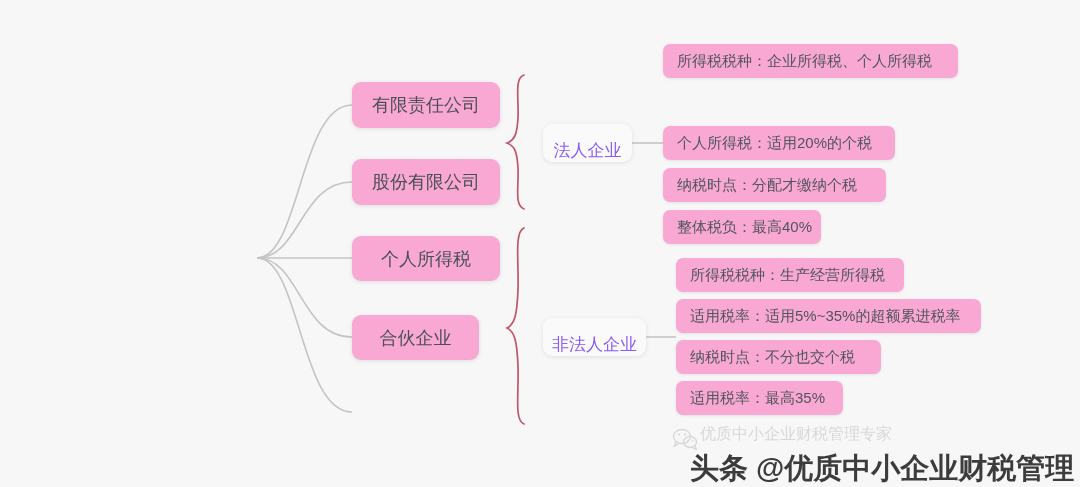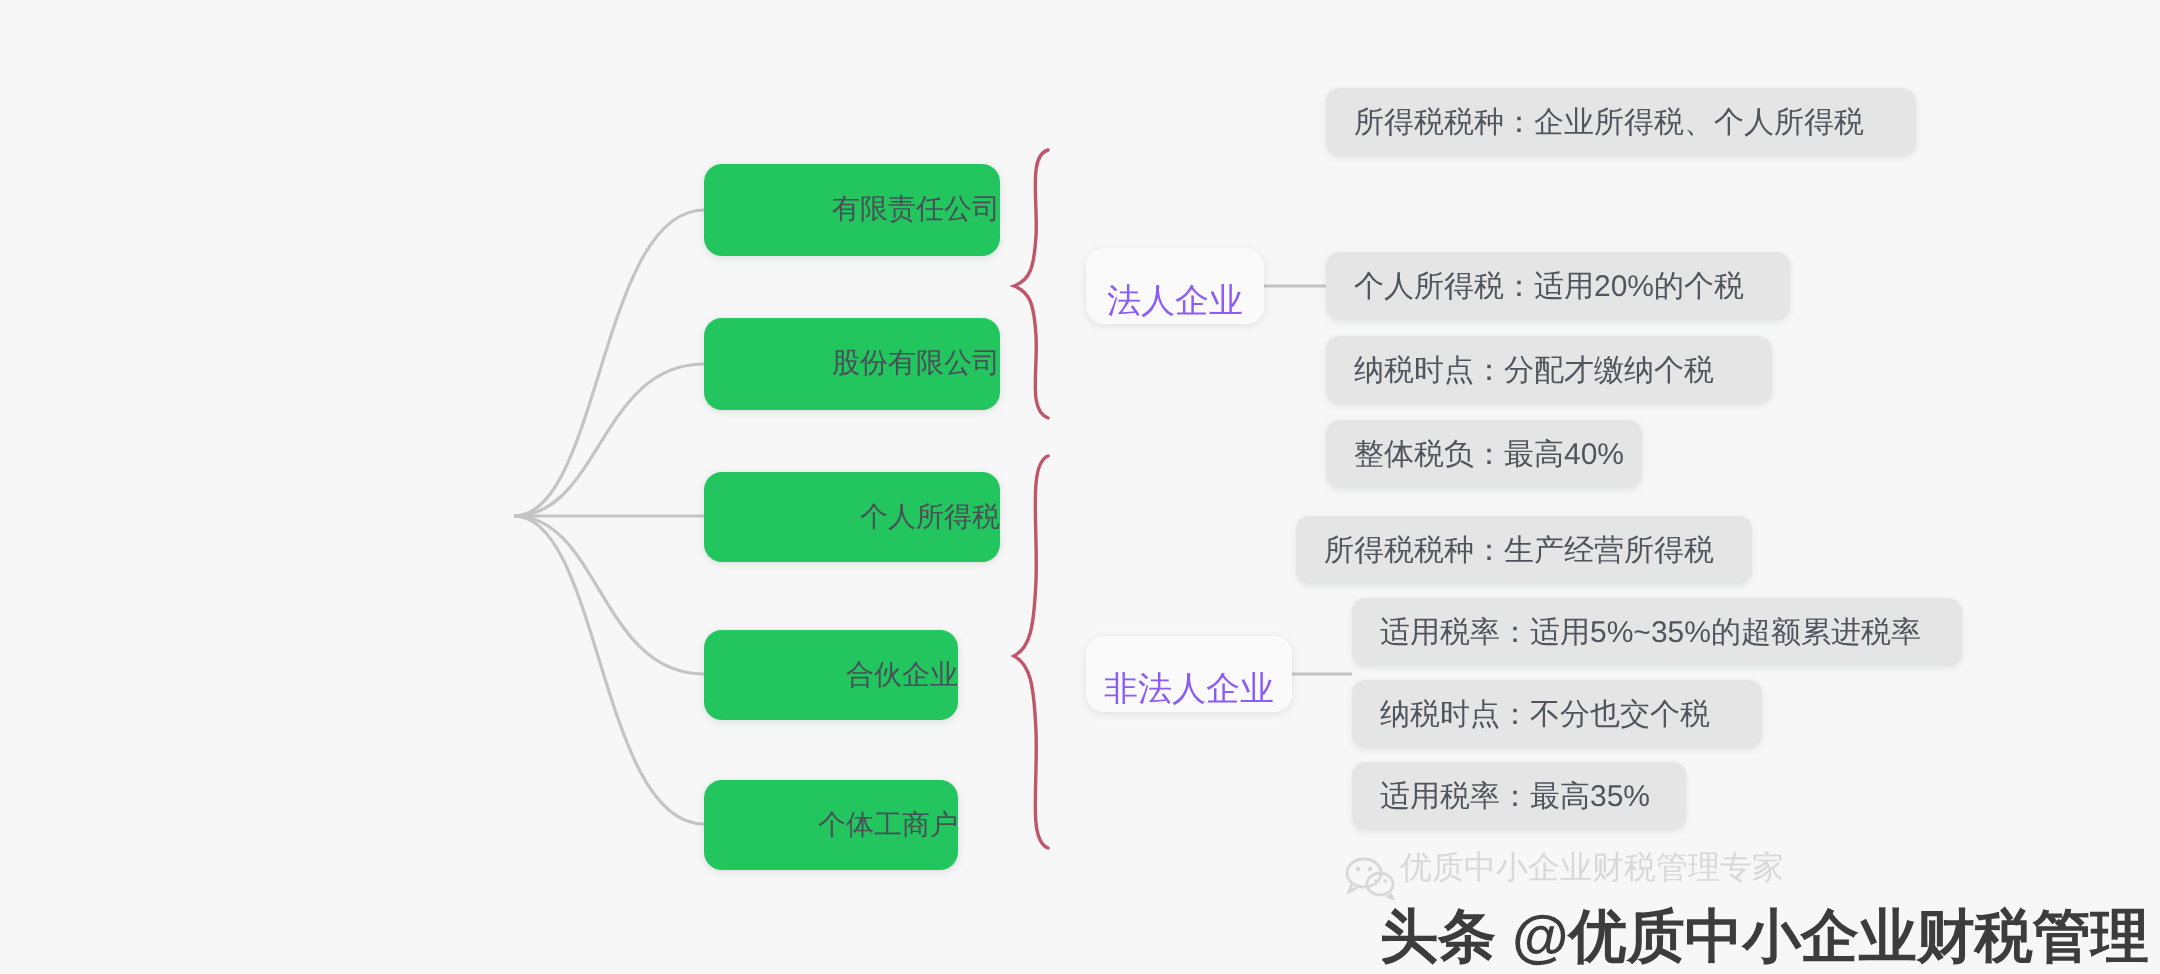--- a/index.html
+++ b/index.html
@@ -42,26 +42,26 @@
     align-items: center;
     justify-content: center;
     box-shadow: 0 1px 3px rgba(0,0,0,0.10);
     z-index: 4;
   }
 
   
   .branch-node {
     position: absolute;
     border-radius: 9px;
-    background: #22c55e;
+    background: #f9a8d4;
     color: #4a4f57;
-    font-size: 14px;
+    font-size: 18px;
     display: flex;
     align-items: center;
-    justify-content: flex-end;
+    justify-content: center;
     box-shadow: 0 1px 4px rgba(120,125,135,0.20);
     z-index: 4;
   }
 
   
   .cat-node {
     position: absolute;
     border-radius: 9px;
     background: #fafafa;
     color: #8b5cf6;
@@ -70,21 +70,21 @@
     align-items: flex-end;
     justify-content: center;
     box-shadow: 0 1px 4px rgba(120,125,135,0.18);
     z-index: 4;
   }
 
   
   .detail-card {
     position: absolute;
     border-radius: 7px;
-    background: #e5e5e5;
+    background: #f9a8d4;
     color: #50555d;
     font-size: 15px;
     display: flex;
     align-items: center;
     padding: 0 14px;
     box-sizing: border-box;
     box-shadow: 0 1px 3px rgba(125,130,140,0.17);
     white-space: nowrap;
     z-index: 3;
   }
@@ -153,23 +153,20 @@
   </div>
   <div class="branch-node" style="left:352px;top:159px;width:148px;height:46px;">
     <span>股份有限公司</span>
   </div>
   <div class="branch-node" style="left:352px;top:236px;width:148px;height:45px;">
     <span>个人所得税</span>
   </div>
   <div class="branch-node" style="left:352px;top:315px;width:127px;height:45px;">
     <span>合伙企业</span>
   </div>
-  <div class="branch-node" style="left:352px;top:390px;width:127px;height:45px;">
-    <span>个体工商户</span>
-  </div>
 
   <div class="cat-node" style="left:543px;top:124px;width:89px;height:38px;">
     <span>法人企业</span>
   </div>
   <div class="cat-node" style="left:543px;top:318px;width:103px;height:38px;">
     <span>非法人企业</span>
   </div>
 
   <div class="detail-card" style="left:663px;top:44px;width:295px;height:34px;">
     <span>所得税税种：企业所得税、个人所得税</span>
@@ -177,21 +174,21 @@
   <div class="detail-card" style="left:663px;top:126px;width:232px;height:34px;">
     <span>个人所得税：适用20%的个税</span>
   </div>
   <div class="detail-card" style="left:663px;top:168px;width:223px;height:34px;">
     <span>纳税时点：分配才缴纳个税</span>
   </div>
   <div class="detail-card" style="left:663px;top:210px;width:158px;height:34px;">
     <span>整体税负：最高40%</span>
   </div>
 
-  <div class="detail-card" style="left:648px;top:258px;width:228px;height:34px;text-align:center;">
+  <div class="detail-card" style="left:676px;top:258px;width:228px;height:34px;text-align:center;">
     <span>所得税税种：生产经营所得税</span>
   </div>
   <div class="detail-card" style="left:676px;top:299px;width:305px;height:34px;">
     <span>适用税率：适用5%~35%的超额累进税率</span>
   </div>
   <div class="detail-card" style="left:676px;top:340px;width:205px;height:34px;">
     <span>纳税时点：不分也交个税</span>
   </div>
   <div class="detail-card" style="left:676px;top:381px;width:167px;height:34px;">
     <span>适用税率：最高35%</span>

